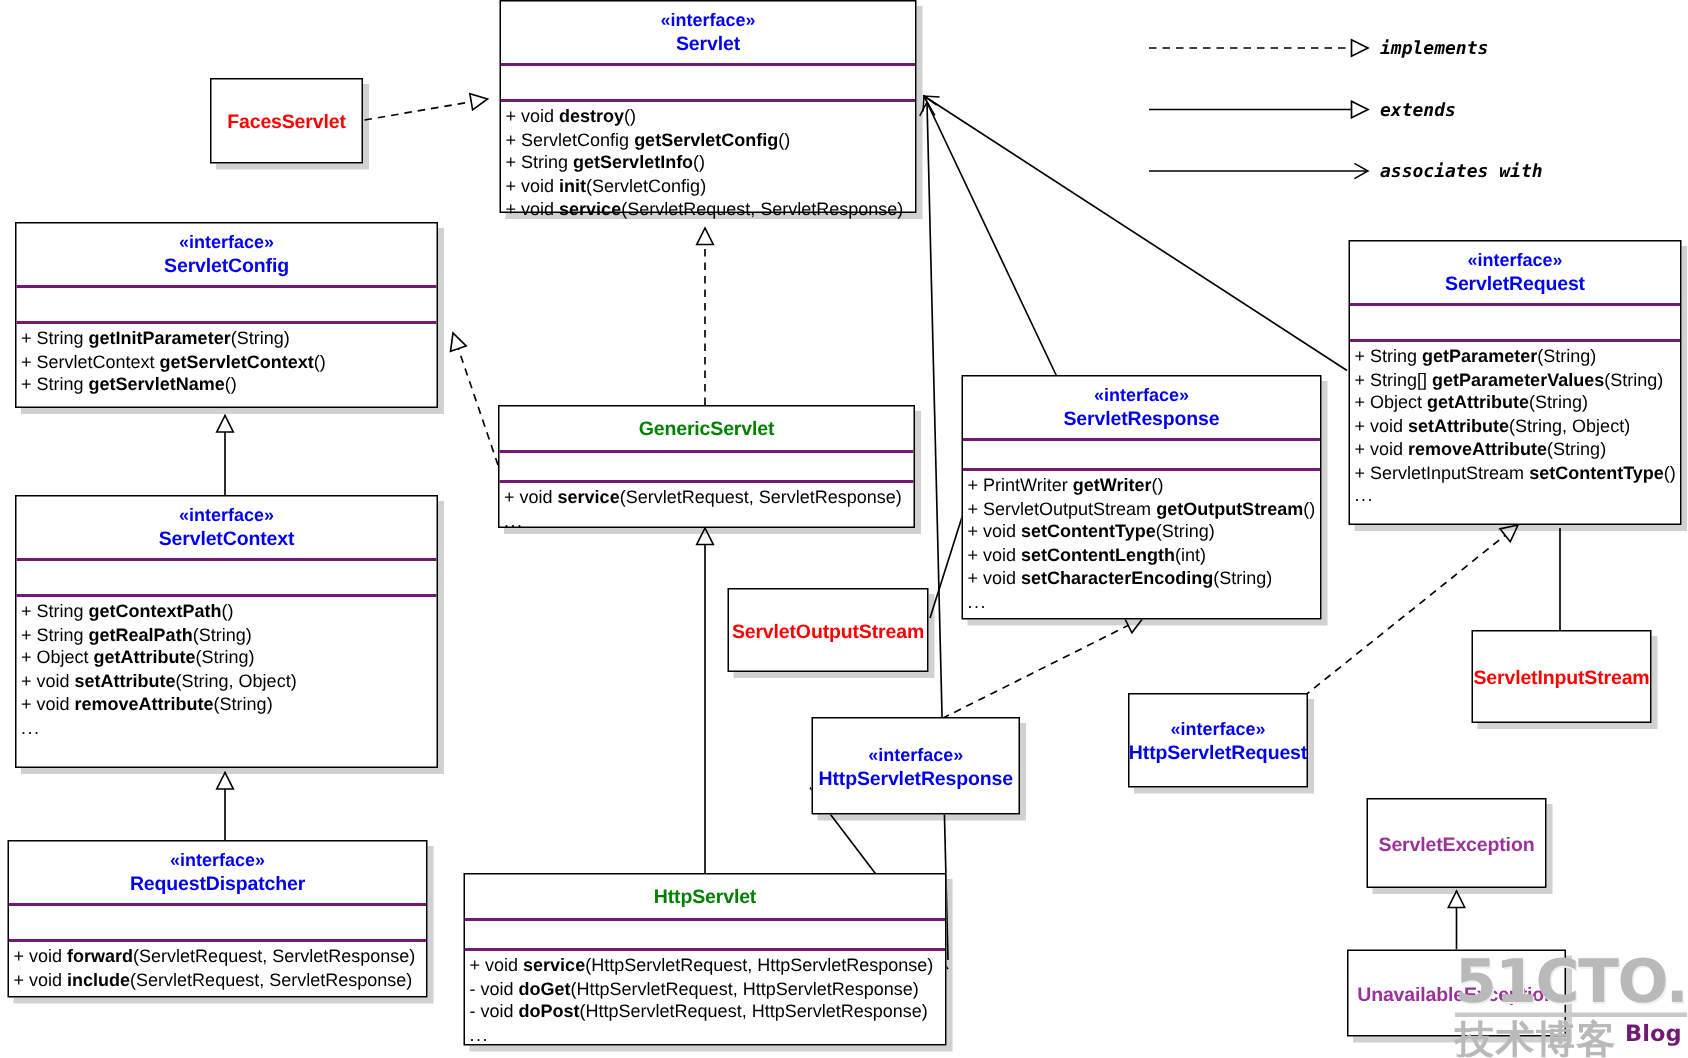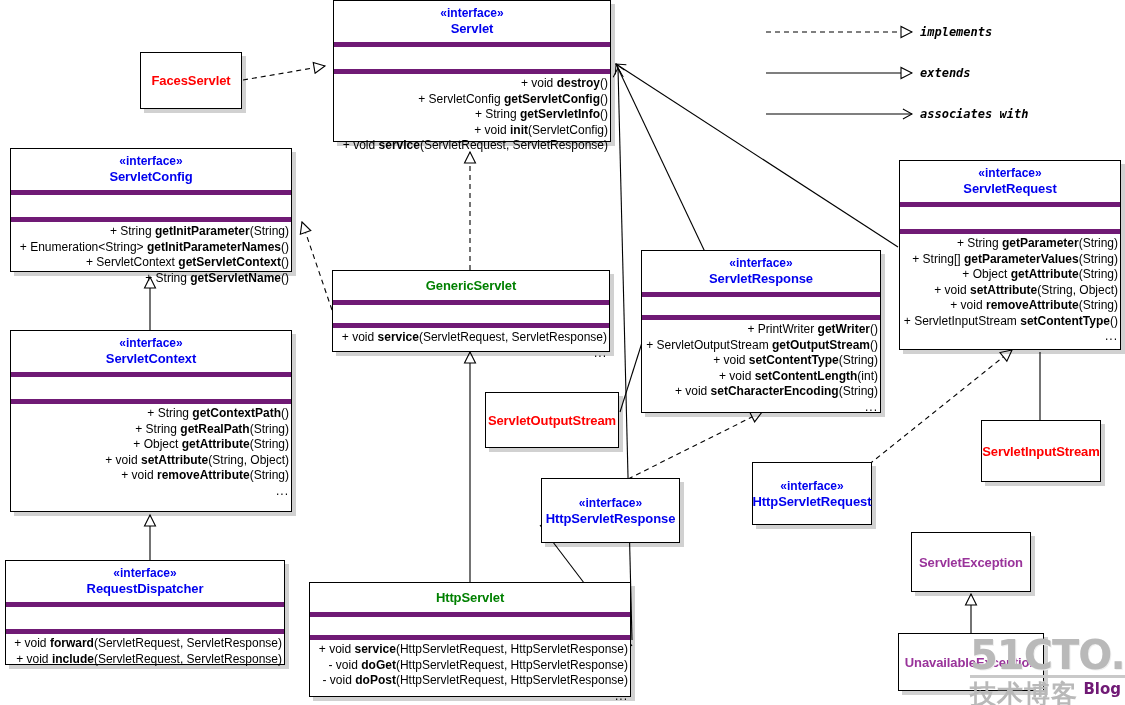--- a/index.html
+++ b/index.html
@@ -43,21 +43,21 @@
   .node .cname{
     display:block;
     font-size:13px;
     font-weight:bold;
     letter-spacing:-0.1px;
   }
   .node.iface .cname{color:#0000ee;}
   .node.cls   .cname{color:#008000;}
   .node.plain .cname{color:#ff0000;}
   .node.exc   .cname{color:#99339a;}
-  .sep{border-top:5px solid #701a75;text-align:right;}
+  .sep{border-top:2px solid #701a75;}
   .attrs{height:22px;}
   .ops{
     padding:2px 2px 2px 3px;
     font-size:12px;
     line-height:15.5px;
     color:#000;
     white-space:nowrap;
   }
   .ops div{overflow:hidden;}
   .ops b{font-weight:bold;}
@@ -249,21 +249,20 @@
   </div>
 
   <div class="node iface" style="left:10px;top:148px;width:282px;height:124px;">
     <div class="hdr">
       <span class="stereo">«interface»</span>
       <span class="cname">ServletConfig</span>
     </div>
     <div class="sep attrs"></div>
     <div class="sep ops">
       <div><span>+</span> <span>String</span> <b>getInitParameter</b><span>(String)</span></div>
-      <div><span>+</span> <span>Enumeration&lt;String&gt;</span> <b>getInitParameterNames</b><span>()</span></div>
       <div><span>+</span> <span>ServletContext</span> <b>getServletContext</b><span>()</span></div>
       <div><span>+</span> <span>String</span> <b>getServletName</b><span>()</span></div>
     </div>
   </div>
 
   <div class="node iface" style="left:10px;top:330px;width:282px;height:182px;">
     <div class="hdr">
       <span class="stereo">«interface»</span>
       <span class="cname">ServletContext</span>
     </div>

